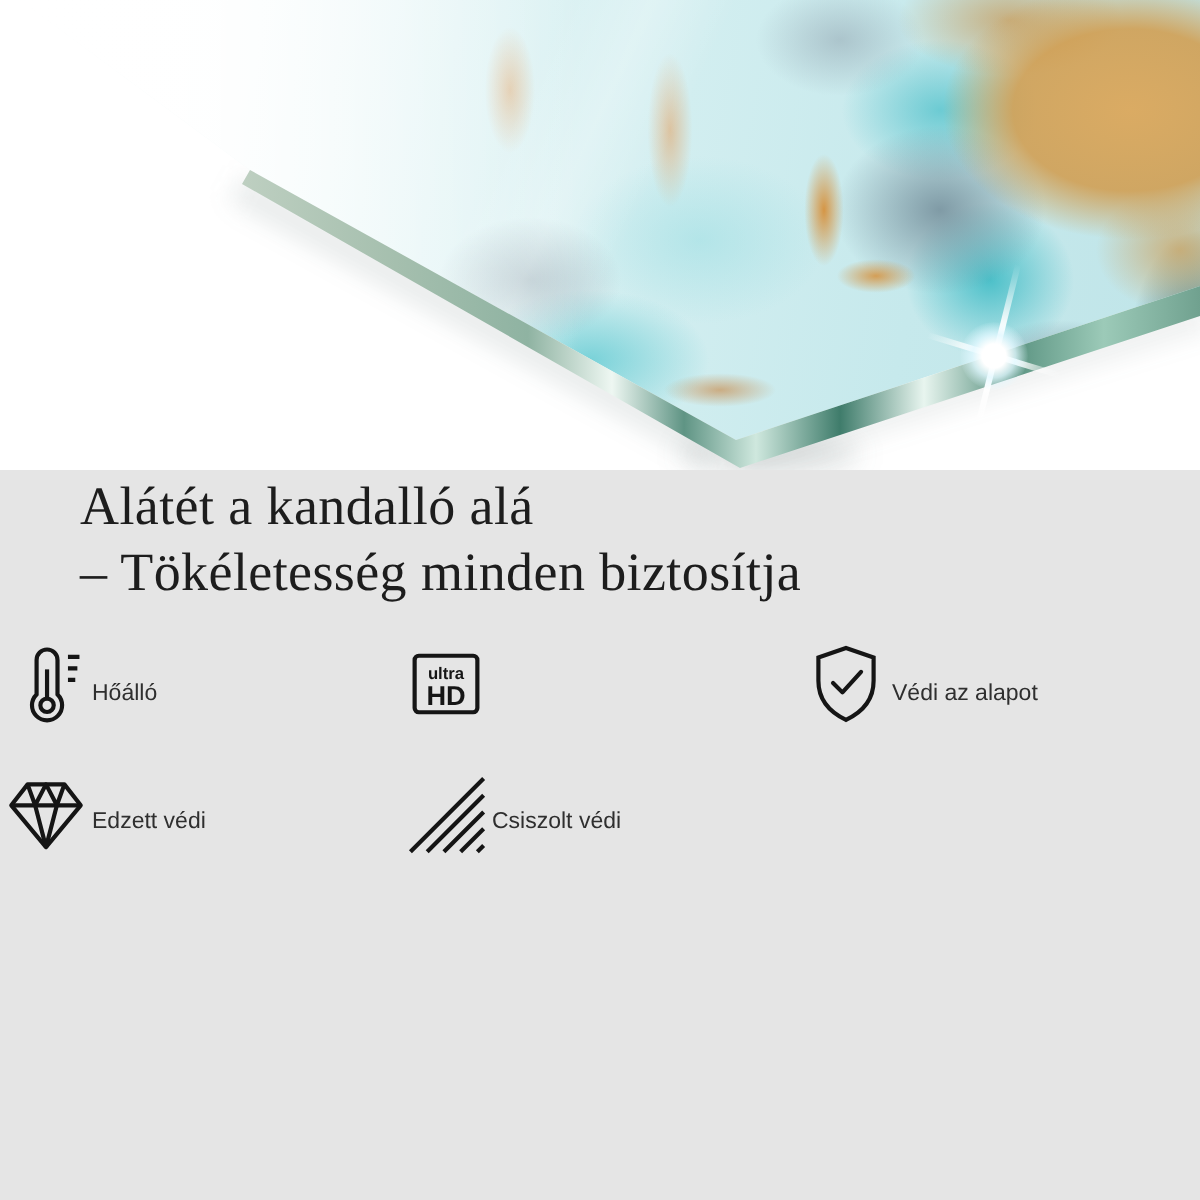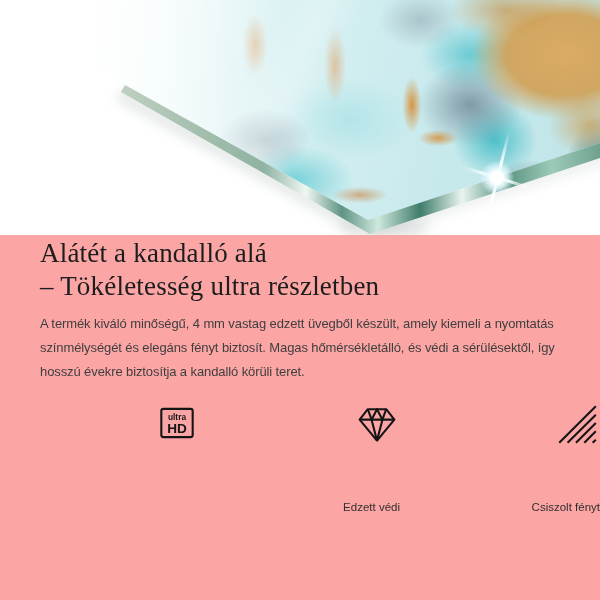--- a/index.html
+++ b/index.html
@@ -1,18 +1,18 @@
 <!DOCTYPE html>
 <html><head>
 <meta charset="utf-8">
 <style>
   html,body { margin:0; padding:0; background:#fff; }
   .page {
     position:relative; width:600px; height:600px; overflow:hidden;
-    background:#fca5a5; font-family:"Liberation Sans", sans-serif;
+    background:#e5e5e5; font-family:"Liberation Sans", sans-serif;
   }
 
   
   .hero { position:relative; width:600px; height:235px; overflow:hidden; background:#ffffff; }
   .shadow { position:absolute; pointer-events:none; }
   .shadow-left  { left:122px; top:88px;  width:270px; height:14px; background:rgba(70,90,90,.13);
                   transform-origin:left top; transform:rotate(29deg);   filter:blur(6px); }
   .shadow-right { left:368px; top:226px; width:245px; height:12px; background:rgba(70,90,90,.10);
                   transform-origin:left top; transform:rotate(-17.5deg); filter:blur(6px); }
   .shadow-corner{ left:340px; top:216px; width:90px;  height:22px; border-radius:50%;
@@ -63,21 +63,21 @@
     margin:2px 0 0; font-family:"Liberation Serif","DejaVu Serif",serif;
     font-weight:400; font-size:27px; line-height:33px; color:#1d1d1d; letter-spacing:.2px;
   }
   .desc {
     margin:9px 0 0; width:525px; font-size:13px; line-height:24px;
     color:#3e3e3e; letter-spacing:-.1px;
   }
 
   
   .features { margin-top:15px; display:grid; grid-template-columns:repeat(3,1fr); row-gap:16px; }
-  .feature { display:flex; flex-direction:column; align-items:flex-end;gap:44px; }
+  .feature { display:flex; flex-direction:row; align-items:center; }
   .f-icon { height:48px; display:flex; align-items:center; justify-content:center; }
   .f-icon svg { display:block; }
   .f-label { margin-top:9px; font-size:11.5px; line-height:14px; color:#2f2f2f; text-align:center; }
   .stroke { fill:none; stroke:#151515; stroke-width:2; }
   .fill   { fill:#151515; stroke:none; }
   .uhd-small { font:700 8px "Liberation Sans",sans-serif; fill:#151515; }
   .uhd-big   { font:800 13px "Liberation Sans",sans-serif; fill:#151515; }
 </style>
 </head>
 <body>
@@ -91,54 +91,73 @@
     <div class="glass-surface"></div>
     <div class="glass-edge"></div>
     <div class="sparkle">
       <span class="ray ray-v"></span>
       <span class="ray ray-h"></span>
       <span class="glow"></span>
     </div>
   </section>
 
   <section class="content">
-    <h1 class="title"><span>Alátét a kandalló alá</span><br><span>– Tökéletesség ultra részletben</span></h1>
-    <p class="desc">A termék kiváló minőségű, 4 mm vastag edzett üvegből készült, amely kiemeli a nyomtatás színmélységét és elegáns fényt biztosít. Magas hőmérsékletálló, és védi a sérülésektől, így hosszú évekre biztosítja a kandalló körüli teret.</p>
+    <h1 class="title"><span>Alátét a kandalló alá</span><br><span>– Tökéletesség minden biztosítja</span></h1>
   </section>
 
   <section class="features">
 
+    <div class="feature">
+      <div class="f-icon">
+        <svg width="46" height="46" viewBox="0 0 44 44">
+          <path class="stroke" d="M17.5 10.5 a5 5 0 0 1 10 0 V27 a7.2 7.2 0 1 1 -10 0 Z"></path>
+          <path class="stroke" d="M22.5 15 V29.5"></path>
+          <circle class="stroke" cx="22.5" cy="32.2" r="3.2"></circle>
+          <path class="stroke" d="M32.5 9 h5.5 M32.5 14.5 h4.5 M32.5 20 h3.5"></path>
+        </svg>
+      </div>
+      <div class="f-label">Hőálló</div>
+    </div>
 
     <div class="feature">
       <div class="f-icon">
         <svg width="46" height="46" viewBox="0 0 44 44">
           <rect class="stroke" x="7" y="8.5" width="30" height="27" rx="2" stroke-width="2.6"></rect>
           <text class="uhd-small" x="22" y="19.5" text-anchor="middle">ultra</text>
           <text class="uhd-big" x="22" y="32" text-anchor="middle">HD</text>
         </svg>
       </div>
     </div>
 
+    <div class="feature">
+      <div class="f-icon">
+        <svg width="46" height="46" viewBox="0 0 44 44">
+          <path class="stroke" stroke-width="2.2" d="M22 4.8 L35.2 9.3 V20.5 C35.2 29.8 29.6 35.6 22 39.2 C14.4 35.6 8.8 29.8 8.8 20.5 V9.3 Z"></path>
+          <path class="stroke" stroke-width="2.6" stroke-linecap="round" stroke-linejoin="round" d="M15.8 21.5 L20.3 26 L29.2 16.2"></path>
+        </svg>
+      </div>
+      <div class="f-label">Védi az alapot</div>
+    </div>
 
     <div class="feature">
       <div class="f-icon">
         <svg width="46" height="46" viewBox="0 0 44 44">
           <path class="stroke" stroke-linejoin="round" d="M13.2 8.8 H30.8 L38.6 18.8 L22 38.8 L5.4 18.8 Z"></path>
           <path class="stroke" d="M5.4 18.8 H38.6"></path>
           <path class="stroke" stroke-linejoin="round" d="M13.2 8.8 L16.8 18.8 L22 8.8 L27.2 18.8 L30.8 8.8"></path>
           <path class="stroke" d="M16.8 18.8 L22 38.8 M27.2 18.8 L22 38.8"></path>
         </svg>
       </div>
       <div class="f-label">Edzett védi</div>
     </div>
 
     <div class="feature">
       <div class="f-icon">
         <svg width="46" height="46" viewBox="0 0 44 44">
           <path class="stroke" stroke-width="3.4" d="M5 41 L40 6 M13 41 L40 14 M21 41 L40 22 M29 41 L40 30 M37 41 L40 38"></path>
         </svg>
       </div>
-      <div class="f-label">Csiszolt fényt</div>
+      <div class="f-label">Csiszolt védi</div>
     </div>
 
 
   </section>
 </div>
 
 </body></html>

